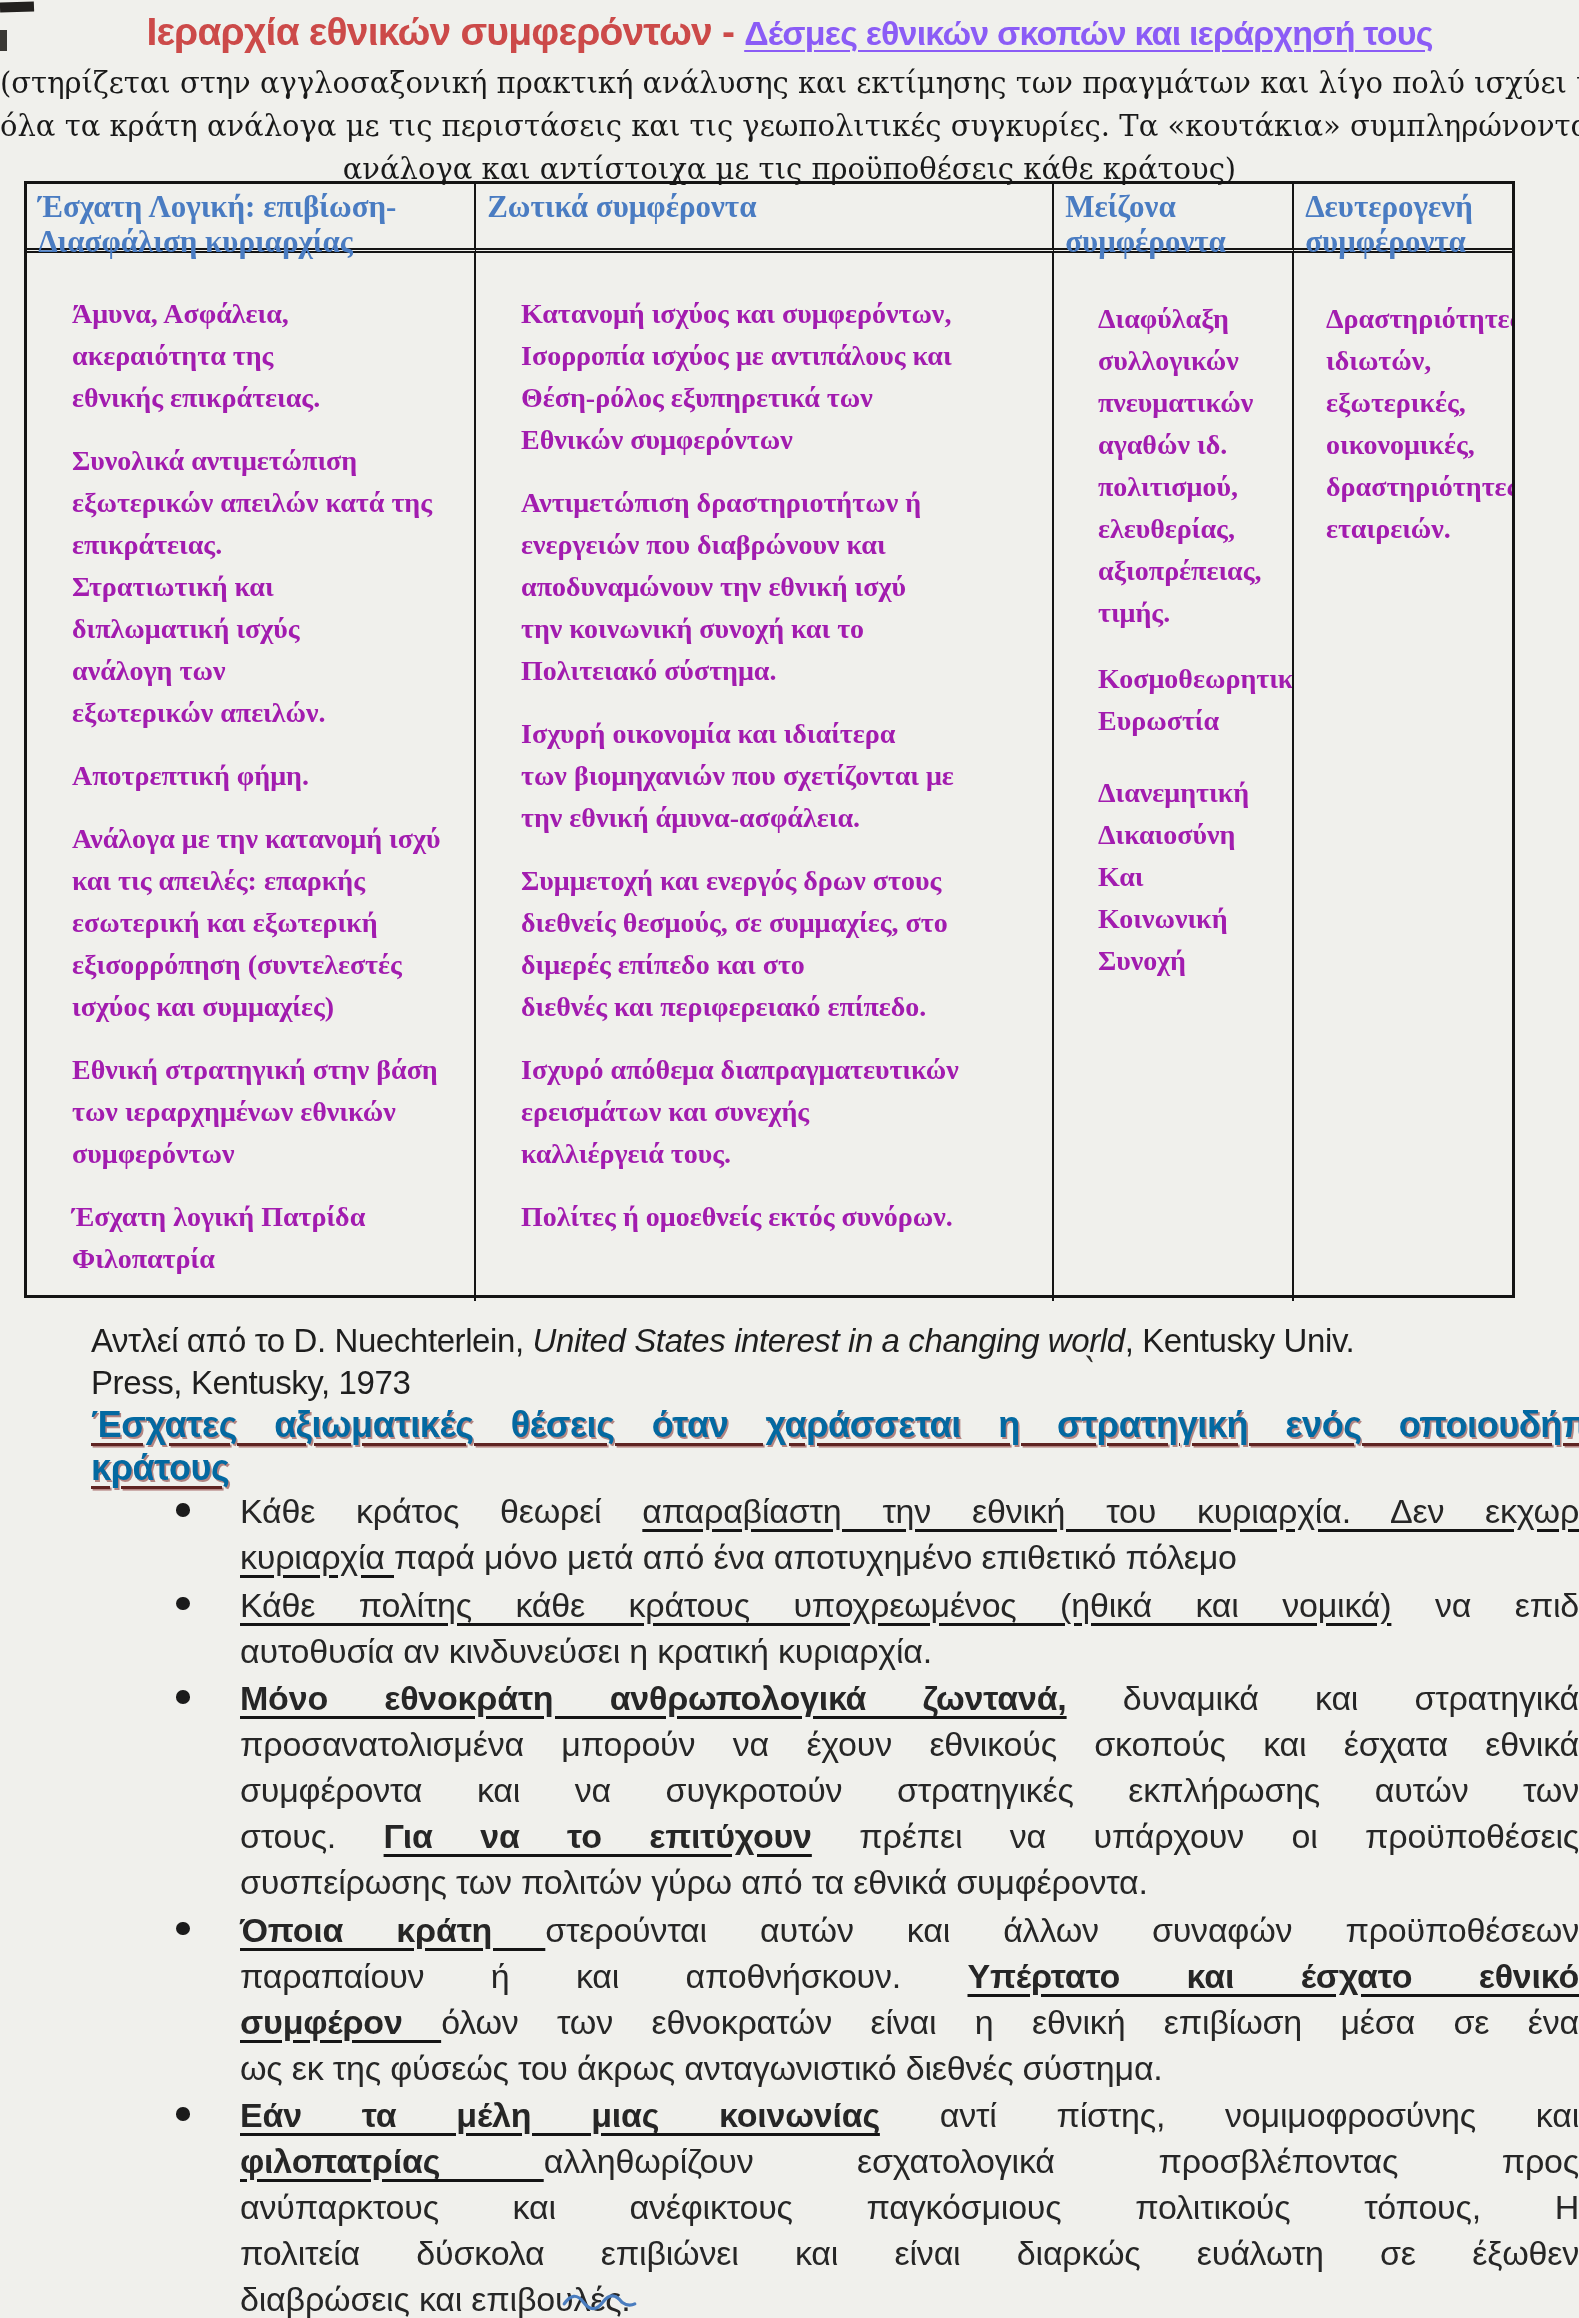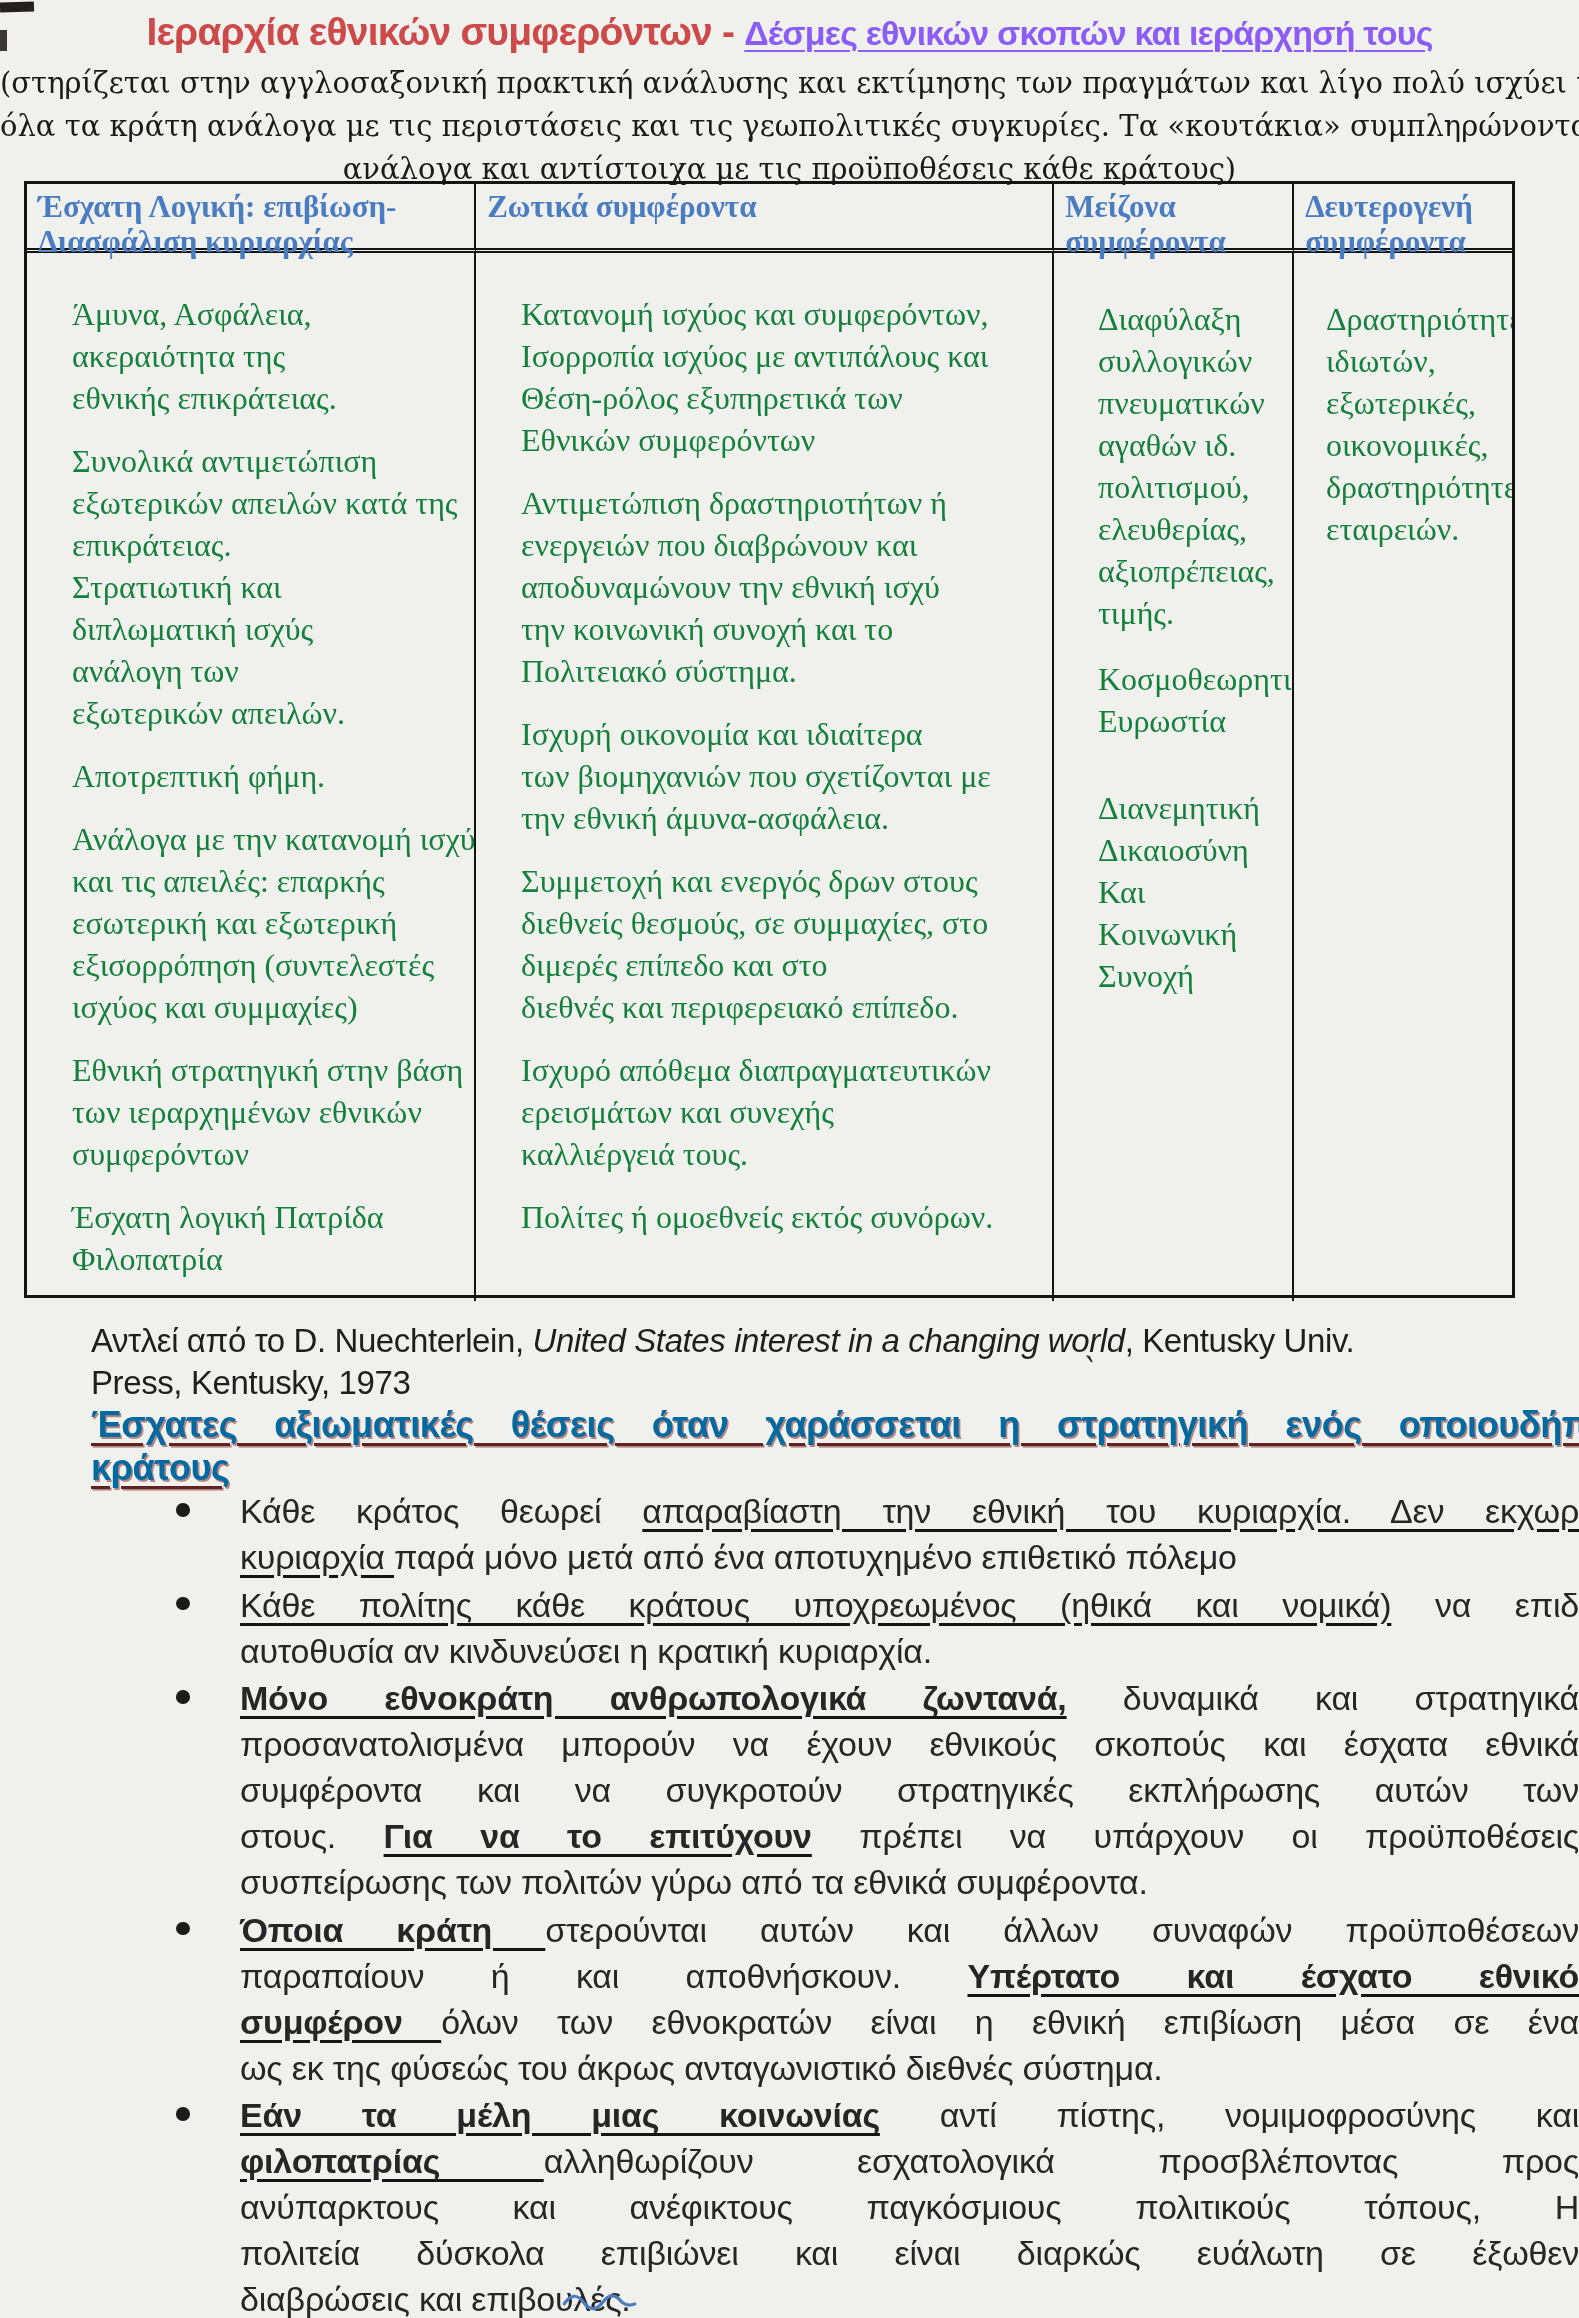--- a/index.html
+++ b/index.html
@@ -20,31 +20,31 @@
   .subtitle{ position:absolute; top:62px; left:0; width:100%; text-align:center;
              font-family:"DejaVu Serif", serif; font-size:29px; line-height:43px; color:#1a1a1a; }
   .subtitle .line{ white-space:nowrap; }
   
   .ntable{ position:absolute; left:24px; top:181px; width:1491px; height:1117px;
            border:3.2px solid #141414; display:grid;
            grid-template-columns:449px 578px 240px 1fr;
            grid-template-rows:69px 1fr; }
   .hcell{ color:#4a7cc2; font-family:"Liberation Serif", serif; font-weight:bold;
           font-size:31px; line-height:35px; padding:4.8px 3.2px 0 11.2px; white-space:pre-line; }
-  .bcell{ font-family:"Liberation Serif", serif; font-weight:normal; font-size:32px;
-          line-height:42px; color:#15803d; }
+  .bcell{ font-family:"Liberation Serif", serif; font-weight:bold; font-size:28px;
+          line-height:42px; color:#a21caf; }
   .rb{ border-right:2.4px solid #141414; }
   .hb{ border-bottom:5.6px double #141414; }
   .bcell p{ margin:0 0 21px 0; white-space:pre; }
   .c1{ padding:40px 0 0 45px; }
   .c2{ padding:40px 0 0 45px; }
   .c3{ padding:45px 0 0 44px; overflow:hidden; }
   .c4{ padding:45px 0 0 32px; overflow:hidden; }
   .c3 p{ margin-bottom:24px; }
-  .c3 p:nth-child(3){ margin-top:45px; }
+  .c3 p:nth-child(3){ margin-top:30px; }
   
   .citation{ position:absolute; left:91px; top:1320px; font-size:33px; line-height:42px;
              letter-spacing:-0.4px; color:#1e1e1e; }
   .citation .i{ font-style:italic; }
   
   .red-heading{ position:absolute; left:91px; top:1403px; width:1489px;
                 font-size:36px; font-weight:bold; line-height:43px; color:#0369a1;
                 text-shadow:1.6px 1.6px 0 rgba(130,44,42,0.55); letter-spacing:-0.4px; }
   .red-heading .line{ text-decoration:underline; text-decoration-thickness:3.2px;
                       text-underline-offset:6.4px; text-decoration-color:#5f2422; }

